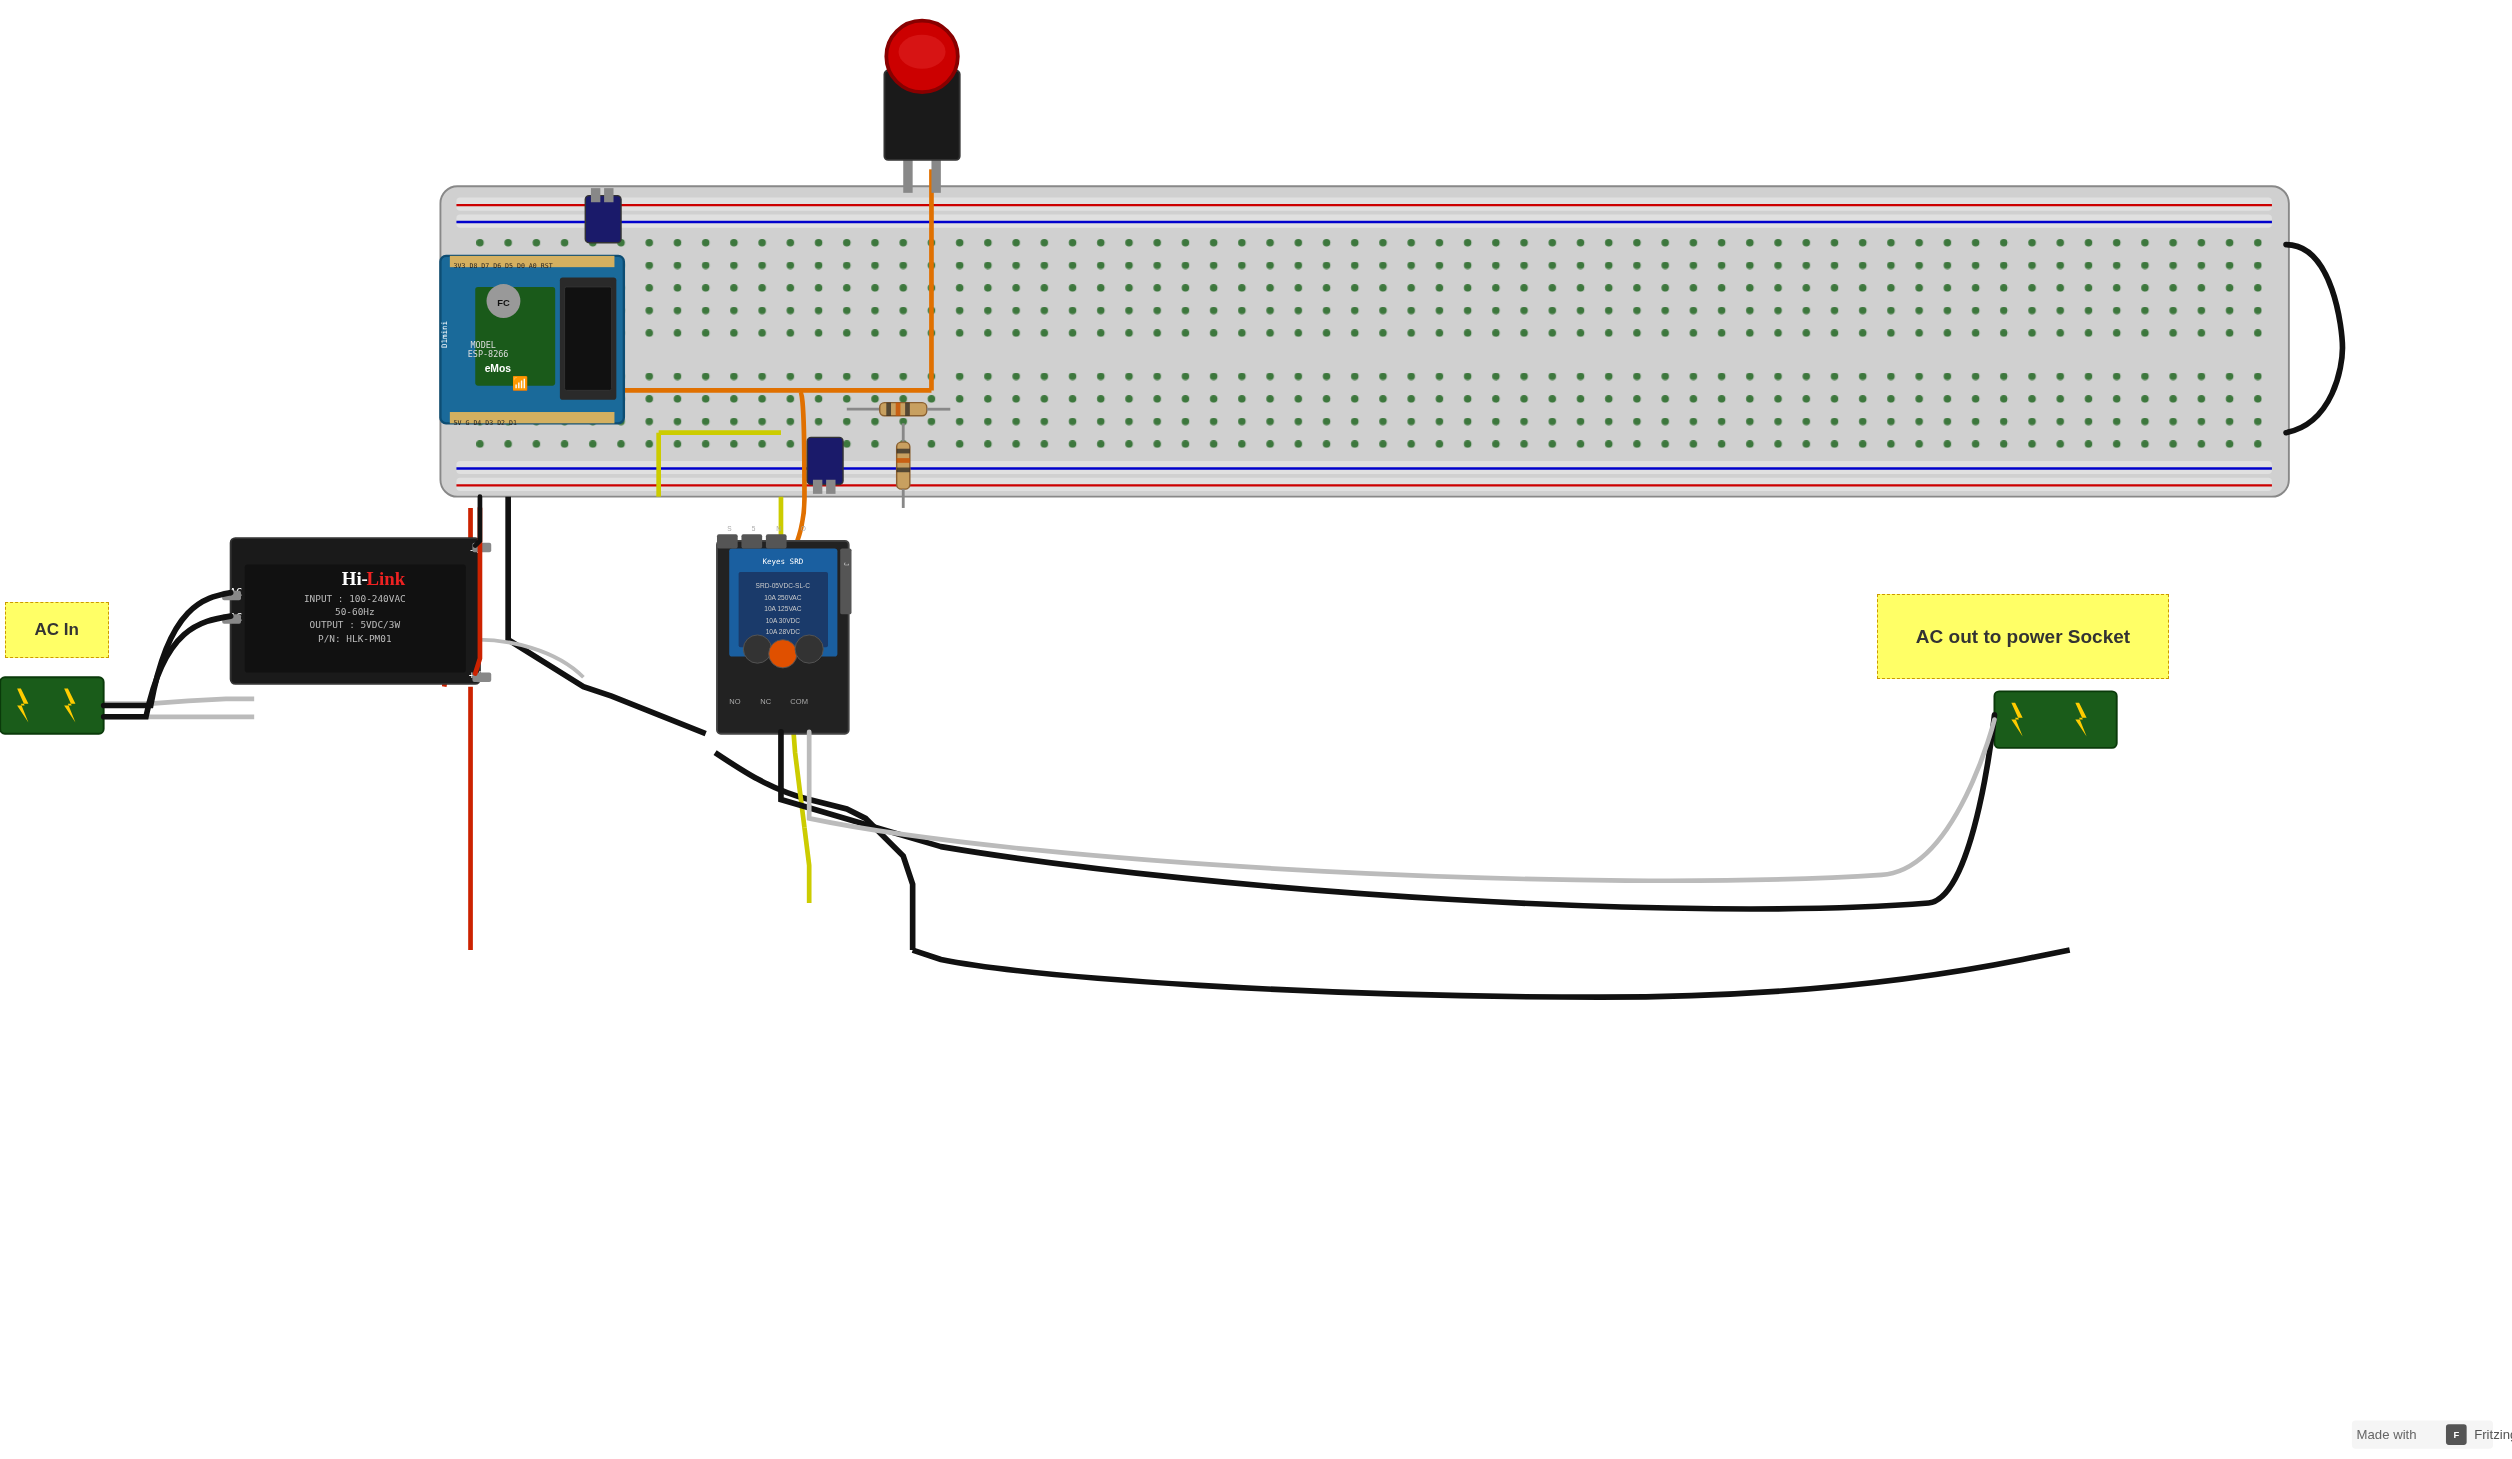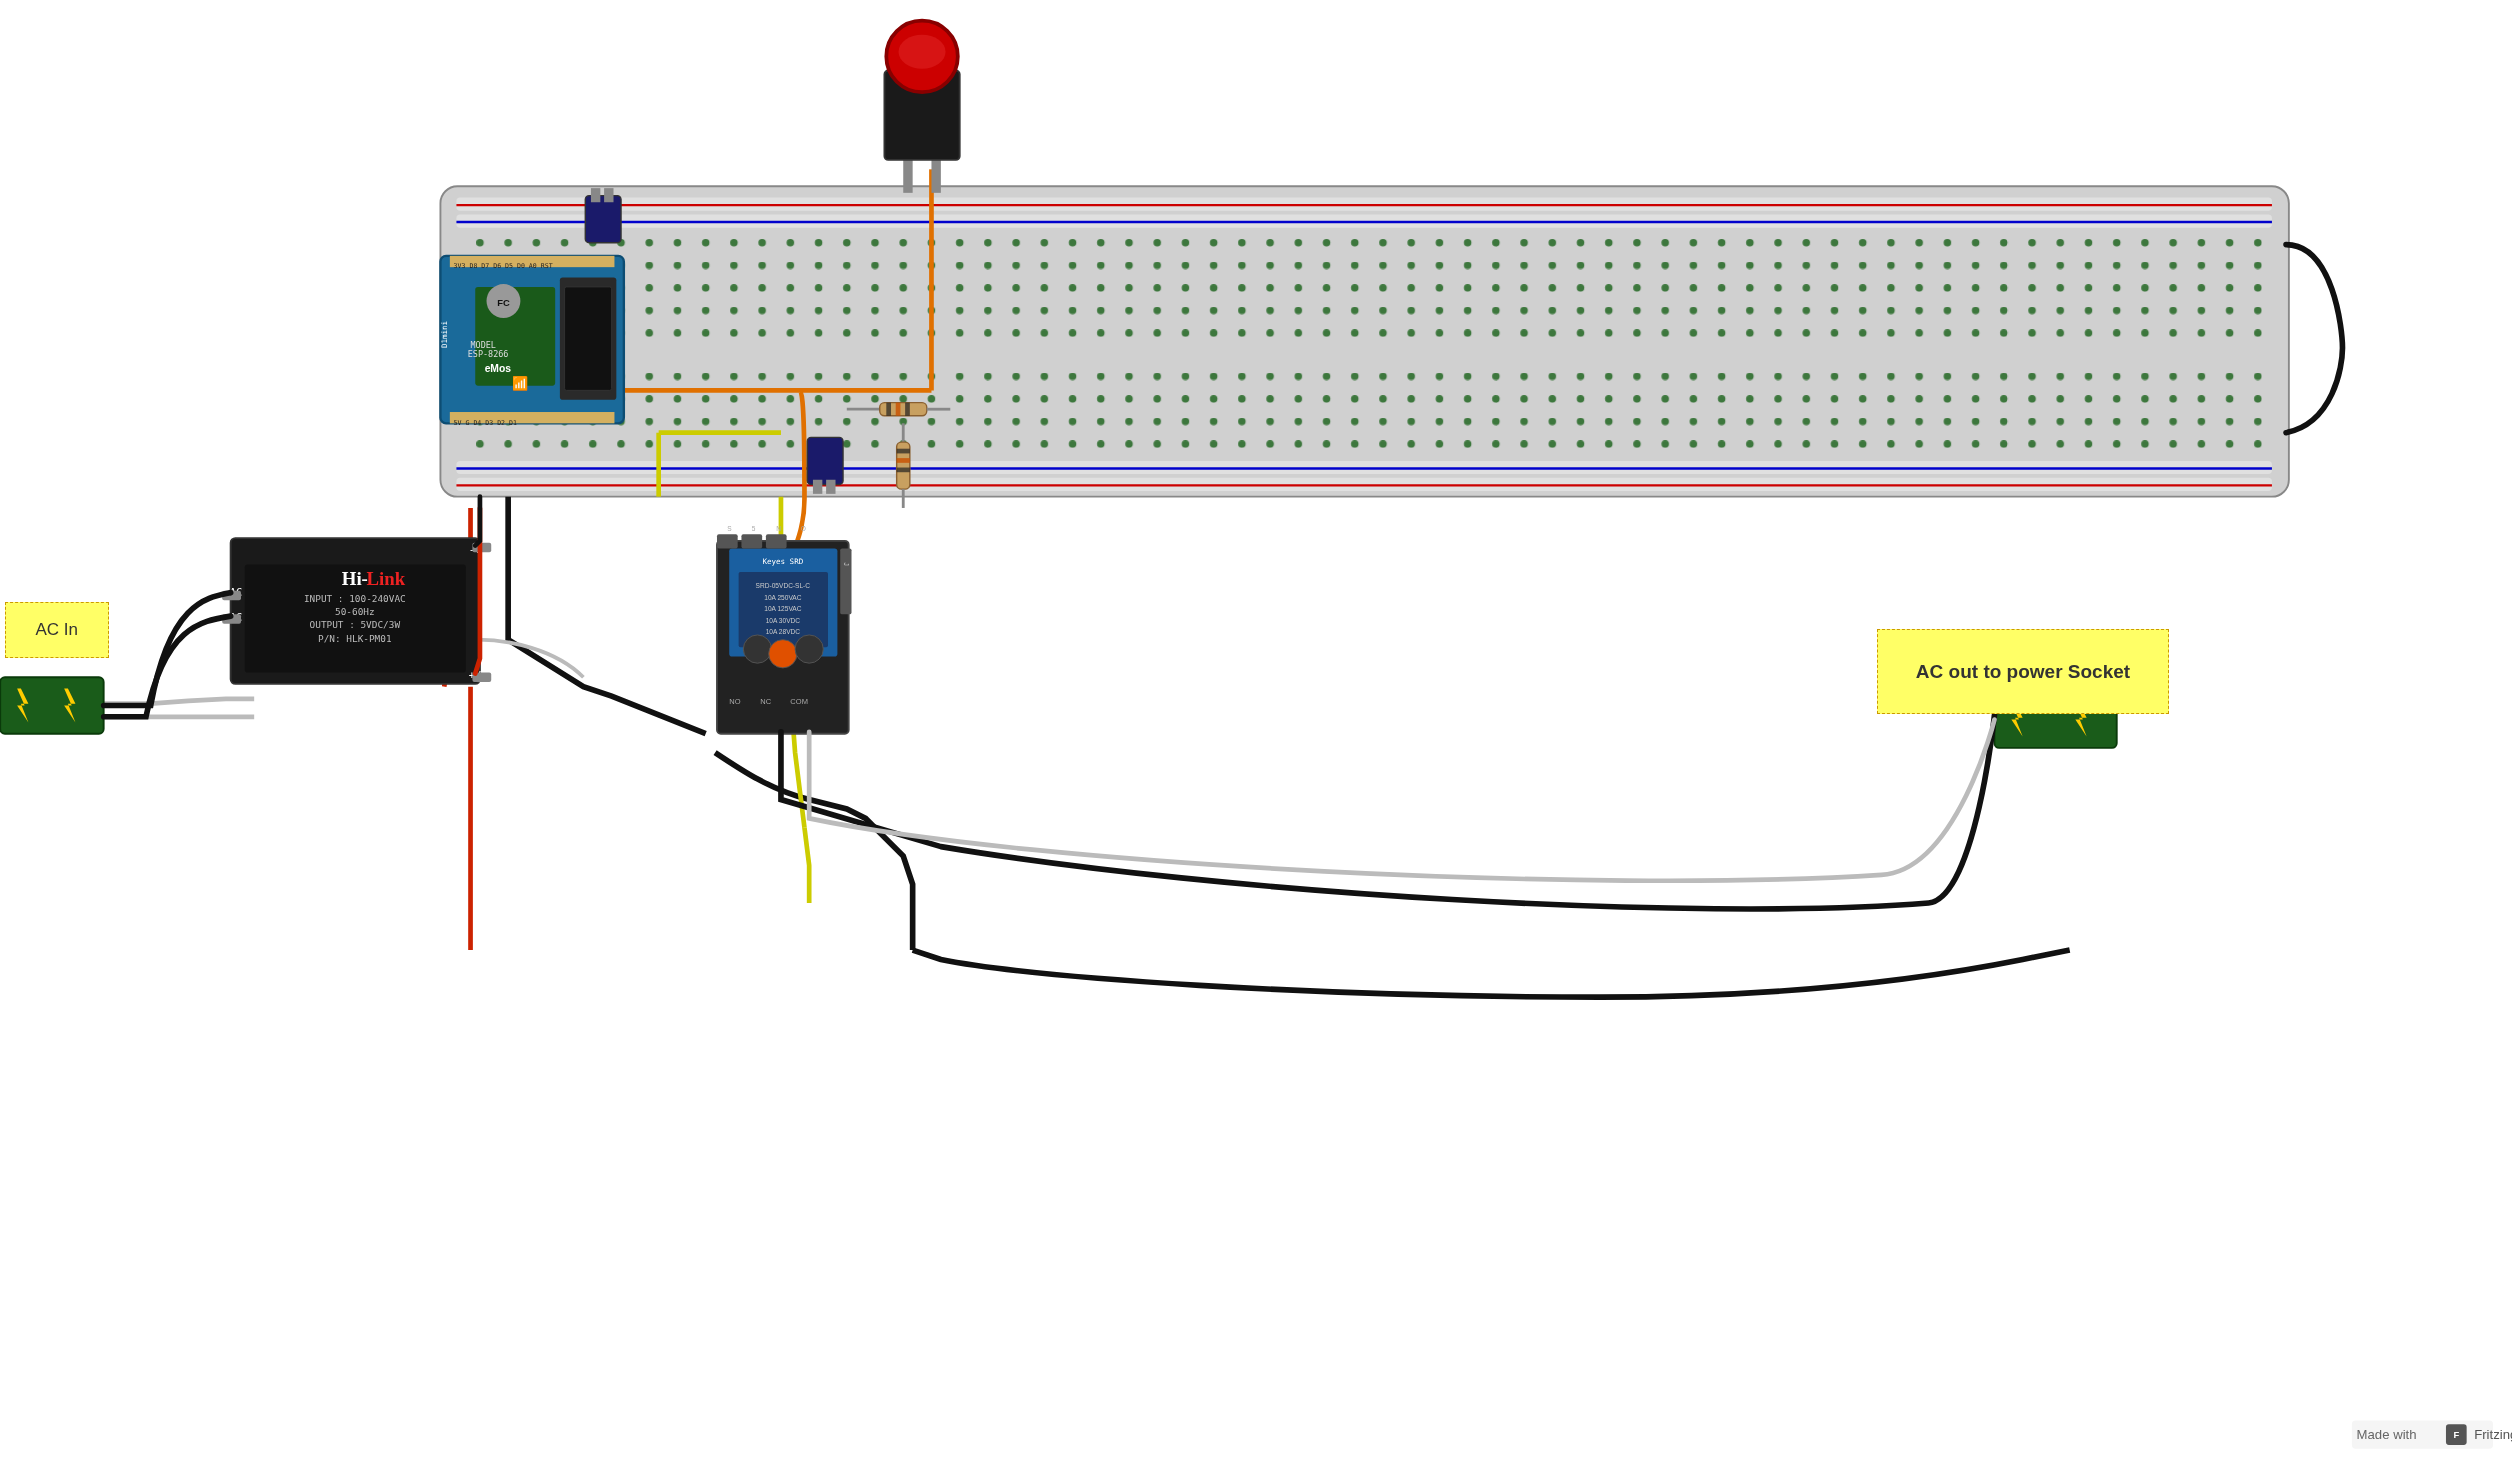--- a/index.html
+++ b/index.html
@@ -28,28 +28,28 @@
       top: 602px;
       left: 4.7px;
       width: 104px;
       height: 56px;
       background: #ffff66;
       border: 1.9px dashed #cc9900;
       display: flex;
       align-items: center;
       justify-content: center;
       font-size: 17px;
-      font-weight: normal;
+      font-weight: bold;
       color: #333;
     }
 
     
     .ac-out-label {
       position: absolute;
-      top: 629px;
+      top: 594px;
       left: 1877px;
       width: 292px;
       height: 85px;
       background: #ffff66;
       border: 1.9px dashed #cc9900;
       display: flex;
       align-items: center;
       justify-content: center;
       font-size: 19px;
       font-weight: bold;

